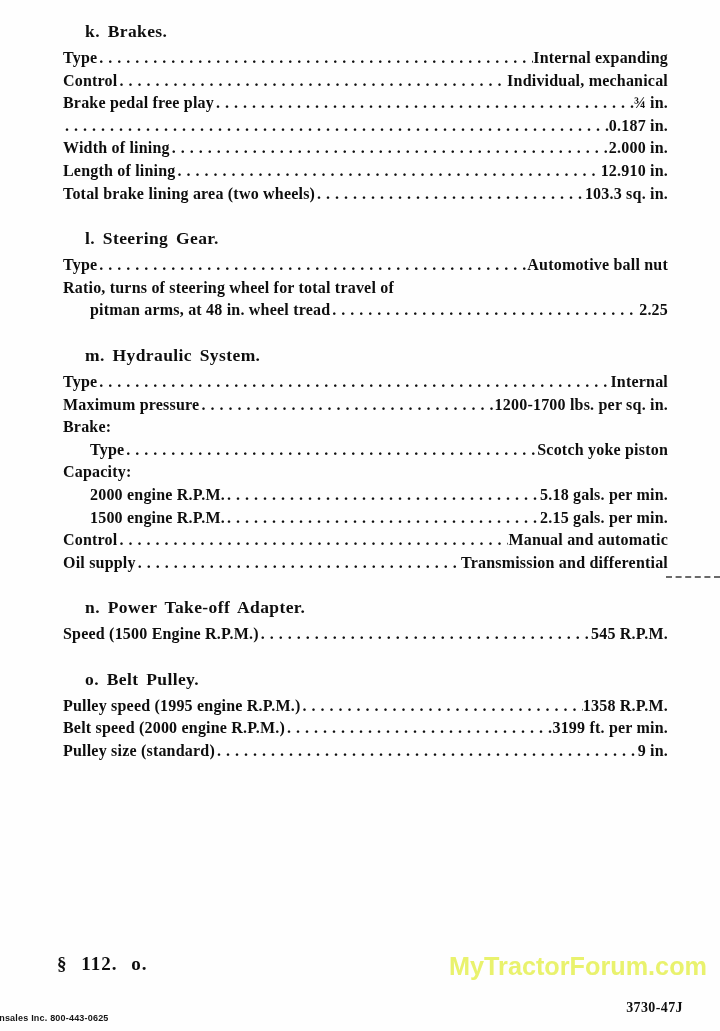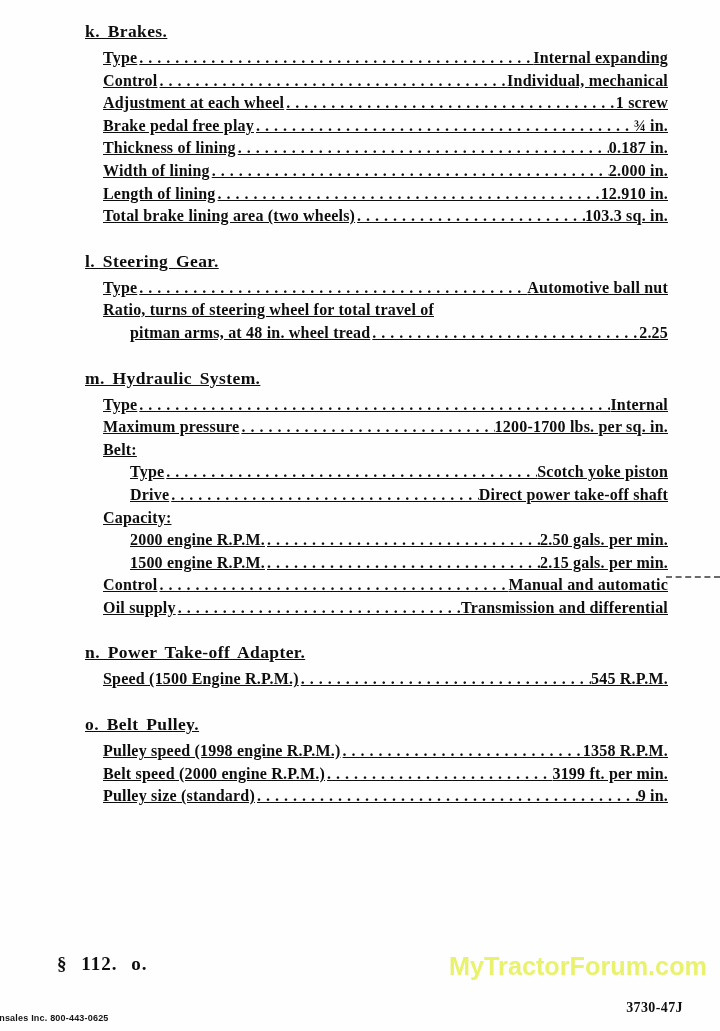--- a/index.html
+++ b/index.html
@@ -12,21 +12,20 @@
     height: 1031px;
     position: relative;
     overflow: hidden;
     font-family: "Liberation Serif", serif;
     color: #0e0e0e;
   }
   .page {
     position: absolute;
     inset: 0;
     background: #fefefe;
-    text-decoration: underline;
   }
   .content {
     padding: 19px 52px 0 63px;
   }
   .spec-section {
     margin-bottom: 21px;
   }
   .section-heading {
     font-size: 17.5px;
     font-weight: bold;
@@ -35,21 +34,20 @@
     margin: 0 0 3px 22px;
     line-height: 25px;
   }
   .spec-row {
     display: flex;
     align-items: baseline;
     font-size: 16px;
     font-weight: bold;
     line-height: 22.6px;
     letter-spacing: 0.2px;
-    margin-left: 40px;
   }
   .spec-row.indent {
     padding-left: 27px;
   }
   .spec-label {
     white-space: nowrap;
   }
   .dot-leader {
     flex: 1 1 auto;
     overflow: hidden;
@@ -124,31 +122,25 @@
           <span class="spec-label">Type</span>
           <span class="dot-leader"></span>
           <span class="spec-value">Internal expanding</span>
         </div>
         <div class="spec-row">
           <span class="spec-label">Control</span>
           <span class="dot-leader"></span>
           <span class="spec-value">Individual, mechanical</span>
         </div>
         <div class="spec-row">
-          <span class="spec-label">Adjustment at each wheel</span>
-          <span class="dot-leader"></span>
-          <span class="spec-value">1 screw</span>
-        </div>
-        <div class="spec-row">
           <span class="spec-label">Brake pedal free play</span>
           <span class="dot-leader"></span>
           <span class="spec-value">¾ in.</span>
         </div>
         <div class="spec-row">
-          <span class="spec-label">Thickness of lining</span>
           <span class="dot-leader"></span>
           <span class="spec-value">0.187 in.</span>
         </div>
         <div class="spec-row">
           <span class="spec-label">Width of lining</span>
           <span class="dot-leader"></span>
           <span class="spec-value">2.000 in.</span>
         </div>
         <div class="spec-row">
           <span class="spec-label">Length of lining</span>
@@ -183,39 +175,34 @@
           <span class="spec-label">Type</span>
           <span class="dot-leader"></span>
           <span class="spec-value">Internal</span>
         </div>
         <div class="spec-row">
           <span class="spec-label">Maximum pressure</span>
           <span class="dot-leader"></span>
           <span class="spec-value">1200-1700 lbs. per sq. in.</span>
         </div>
         <div class="spec-row plain">
-          <span class="spec-label">Belt:</span>
+          <span class="spec-label">Brake:</span>
         </div>
         <div class="spec-row indent">
           <span class="spec-label">Type</span>
           <span class="dot-leader"></span>
           <span class="spec-value">Scotch yoke piston</span>
-        </div>
-        <div class="spec-row indent">
-          <span class="spec-label">Drive</span>
-          <span class="dot-leader"></span>
-          <span class="spec-value">Direct power take-off shaft</span>
         </div>
         <div class="spec-row plain">
           <span class="spec-label">Capacity:</span>
         </div>
         <div class="spec-row indent">
           <span class="spec-label">2000 engine R.P.M.</span>
           <span class="dot-leader"></span>
-          <span class="spec-value">2.50 gals. per min.</span>
+          <span class="spec-value">5.18 gals. per min.</span>
         </div>
         <div class="spec-row indent">
           <span class="spec-label">1500 engine R.P.M.</span>
           <span class="dot-leader"></span>
           <span class="spec-value">2.15 gals. per min.</span>
         </div>
         <div class="spec-row">
           <span class="spec-label">Control</span>
           <span class="dot-leader"></span>
           <span class="spec-value">Manual and automatic</span>
@@ -230,21 +217,21 @@
         <h2 class="section-heading">n. Power Take-off Adapter.</h2>
         <div class="spec-row">
           <span class="spec-label">Speed (1500 Engine R.P.M.)</span>
           <span class="dot-leader"></span>
           <span class="spec-value">545 R.P.M.</span>
         </div>
       </section>
       <section class="spec-section">
         <h2 class="section-heading">o. Belt Pulley.</h2>
         <div class="spec-row">
-          <span class="spec-label">Pulley speed (1998 engine R.P.M.)</span>
+          <span class="spec-label">Pulley speed (1995 engine R.P.M.)</span>
           <span class="dot-leader"></span>
           <span class="spec-value">1358 R.P.M.</span>
         </div>
         <div class="spec-row">
           <span class="spec-label">Belt speed (2000 engine R.P.M.)</span>
           <span class="dot-leader"></span>
           <span class="spec-value">3199 ft. per min.</span>
         </div>
         <div class="spec-row">
           <span class="spec-label">Pulley size (standard)</span>

